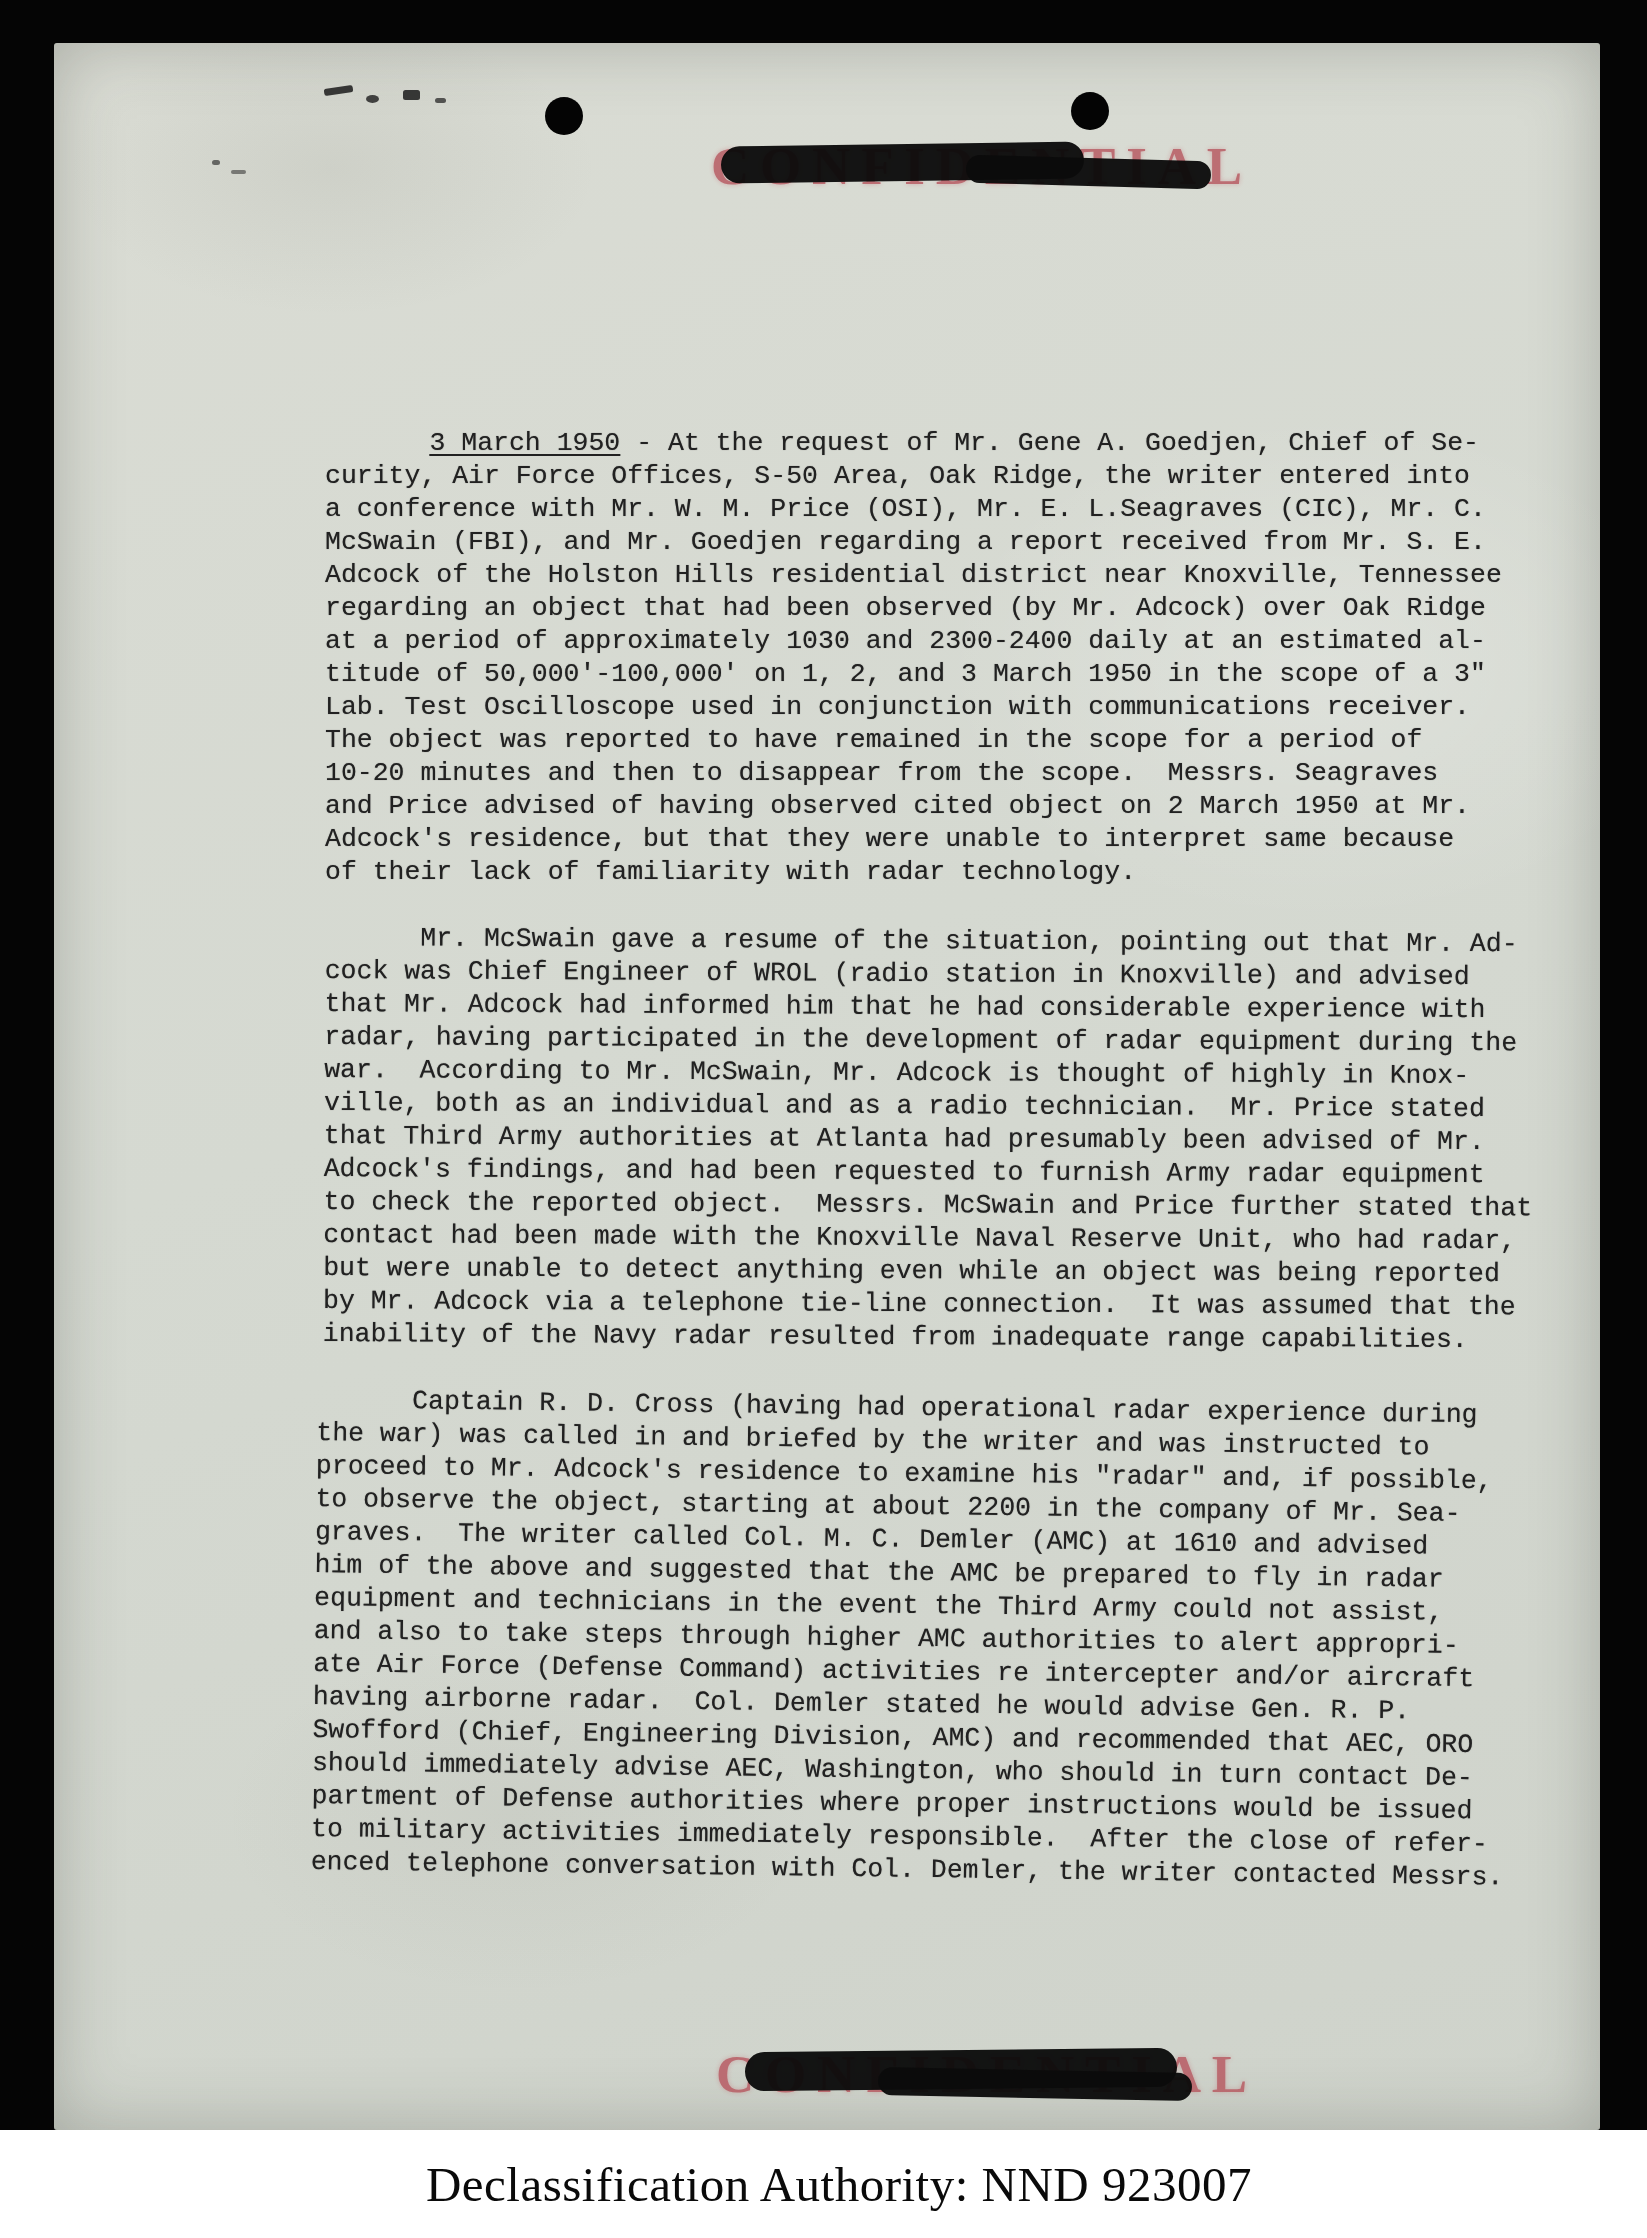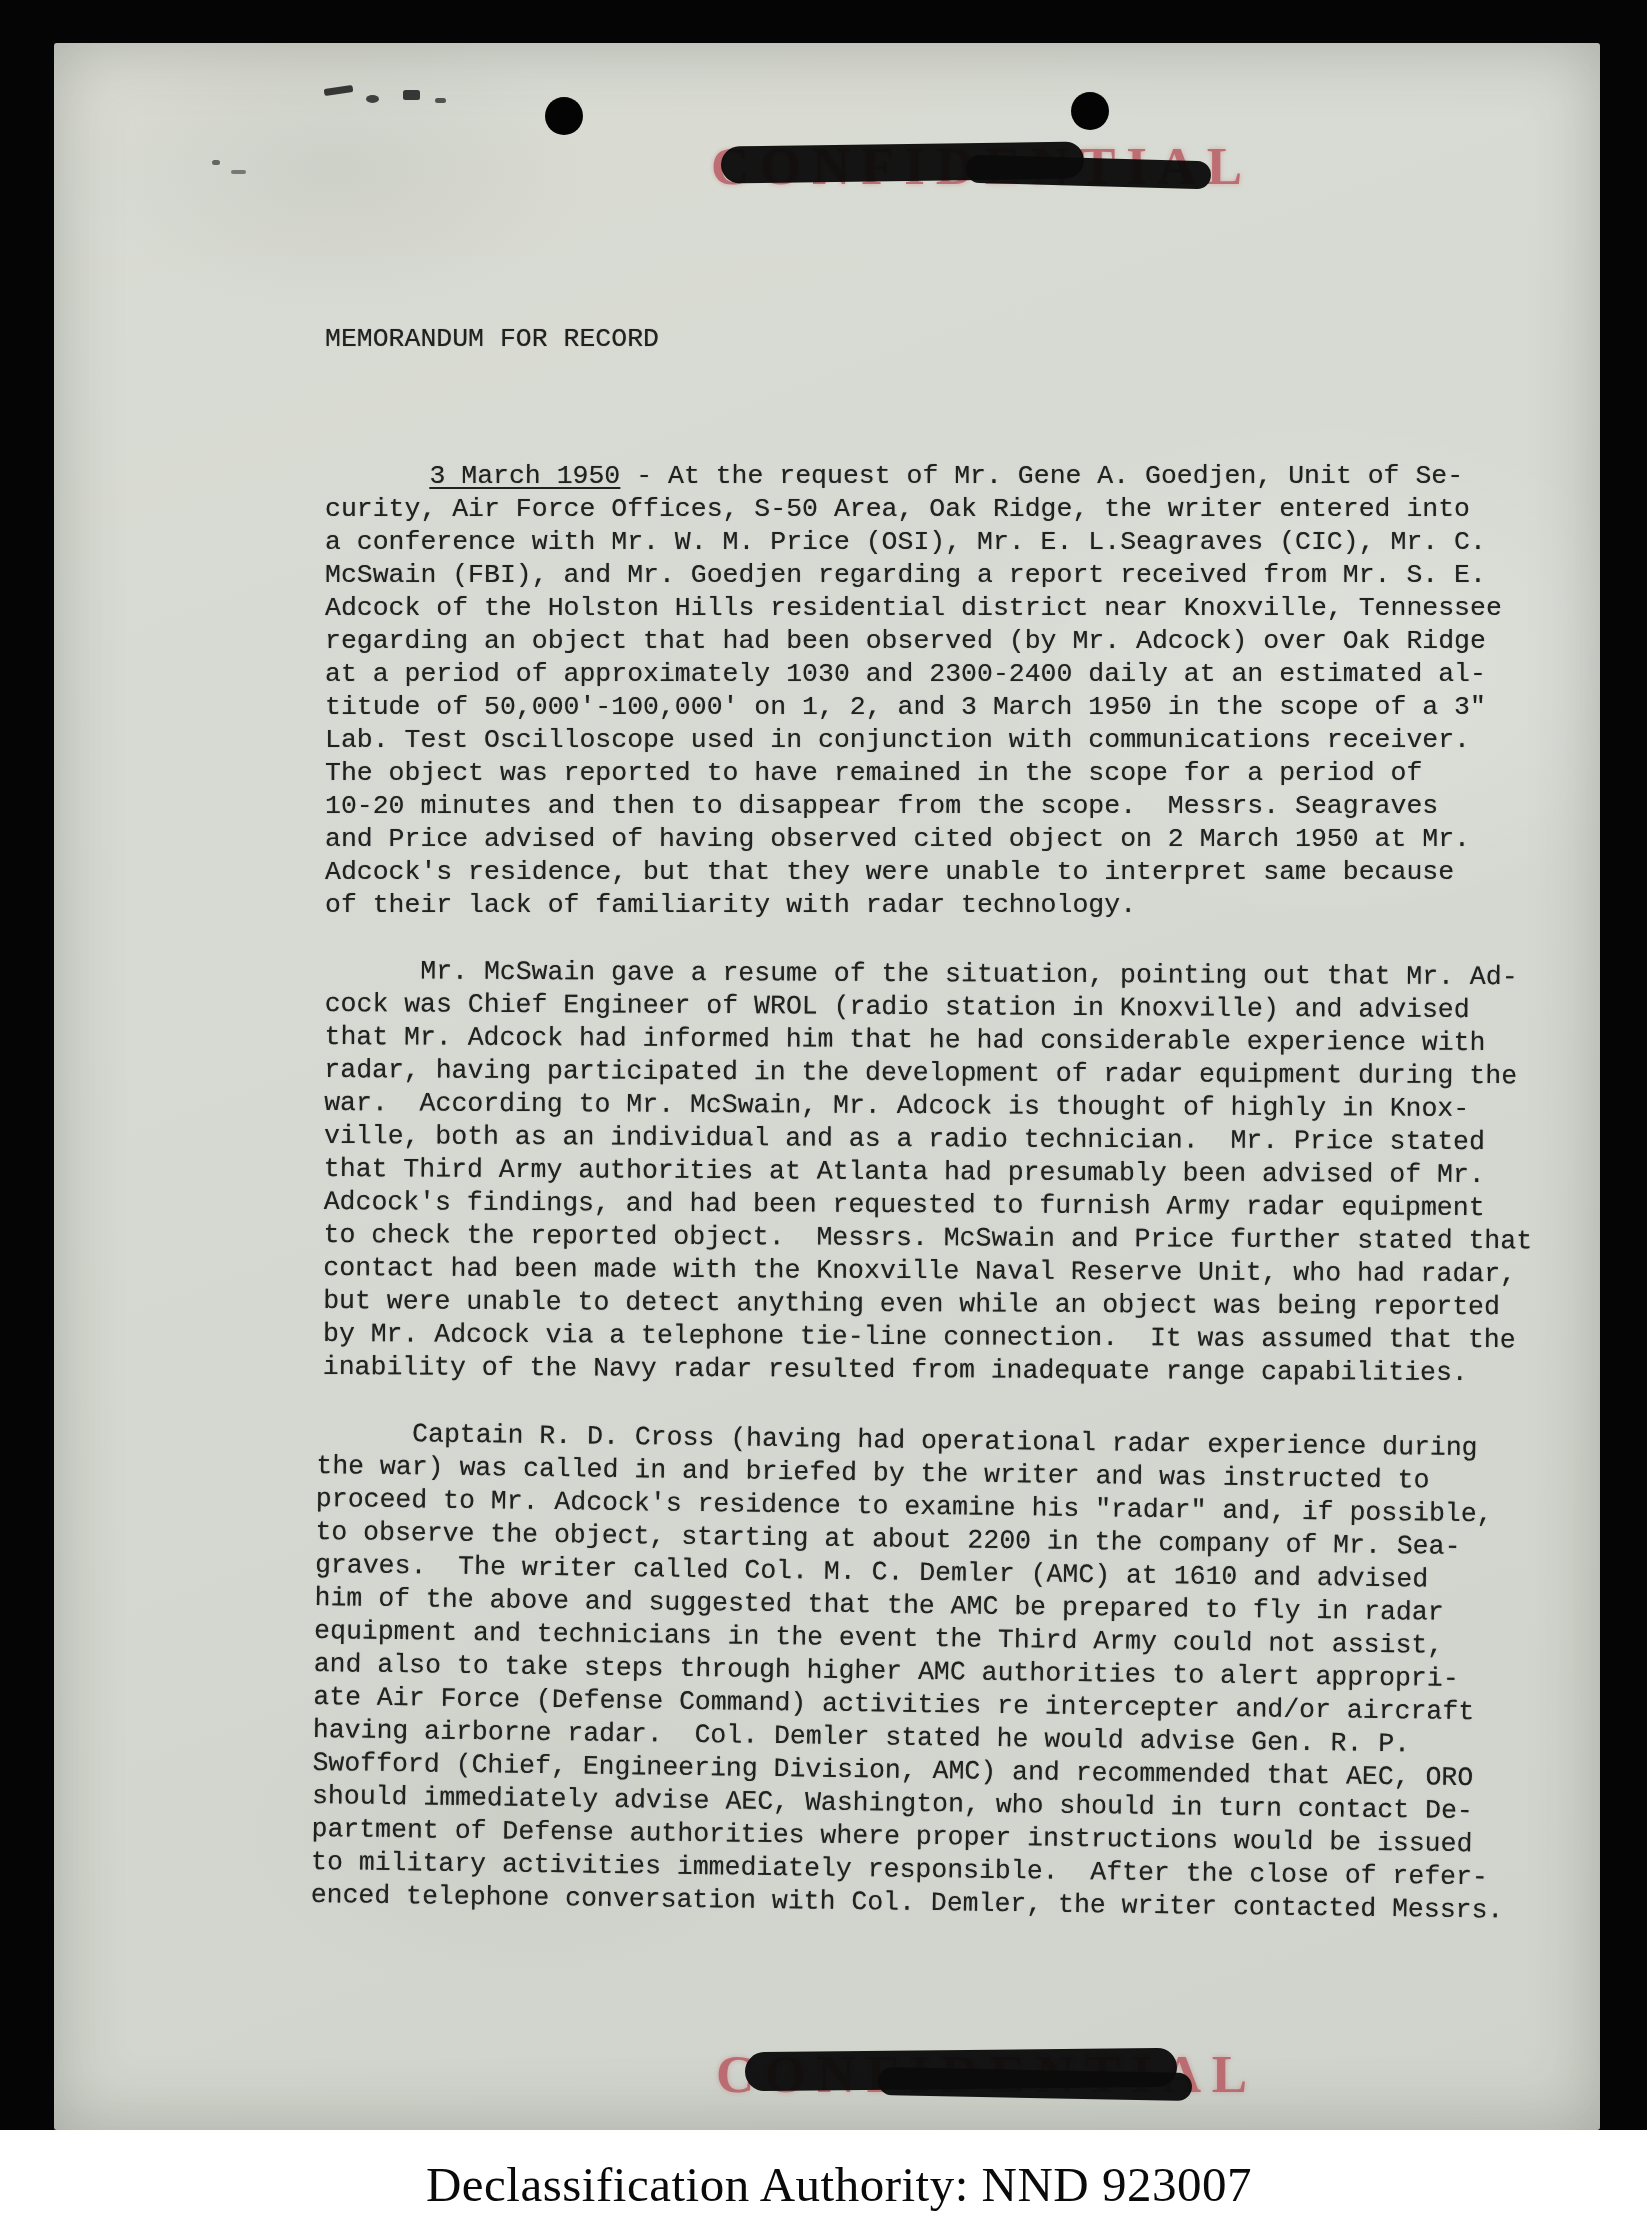--- a/index.html
+++ b/index.html
@@ -111,23 +111,22 @@
   <div class="mark" style="left:158px;top:117px;width:7.8px;height:4.9px;opacity:.6;"></div>
   <div class="mark" style="left:177px;top:127px;width:14.7px;height:3.9px;opacity:.5;"></div>
 
   <div class="stamp stamp-top">
     <span class="stamp-text">CONFIDENTIAL</span>
     <div class="marker m1"></div>
     <div class="marker m2"></div>
   </div>
 
   <div class="memo">
-    <div class="memo-title">MEMORANDUM FOR RECORD</div>
 
-    <p class="para para1"><span class="pre">      </span><span class="underline">3 March 1950</span><span class="pre"> - At the request of Mr. Gene A. Goedjen, Unit of Se-</span><span class="lines">curity, Air Force Offices, S-50 Area, Oak Ridge, the writer entered into
+    <p class="para para1"><span class="pre">      </span><span class="underline">3 March 1950</span><span class="pre"> - At the request of Mr. Gene A. Goedjen, Chief of Se-</span><span class="lines">curity, Air Force Offices, S-50 Area, Oak Ridge, the writer entered into
 a conference with Mr. W. M. Price (OSI), Mr. E. L.Seagraves (CIC), Mr. C.
 McSwain (FBI), and Mr. Goedjen regarding a report received from Mr. S. E.
 Adcock of the Holston Hills residential district near Knoxville, Tennessee
 regarding an object that had been observed (by Mr. Adcock) over Oak Ridge
 at a period of approximately 1030 and 2300-2400 daily at an estimated al-
 titude of 50,000'-100,000' on 1, 2, and 3 March 1950 in the scope of a 3"
 Lab. Test Oscilloscope used in conjunction with communications receiver.
 The object was reported to have remained in the scope for a period of
 10-20 minutes and then to disappear from the scope.  Messrs. Seagraves
 and Price advised of having observed cited object on 2 March 1950 at Mr.

